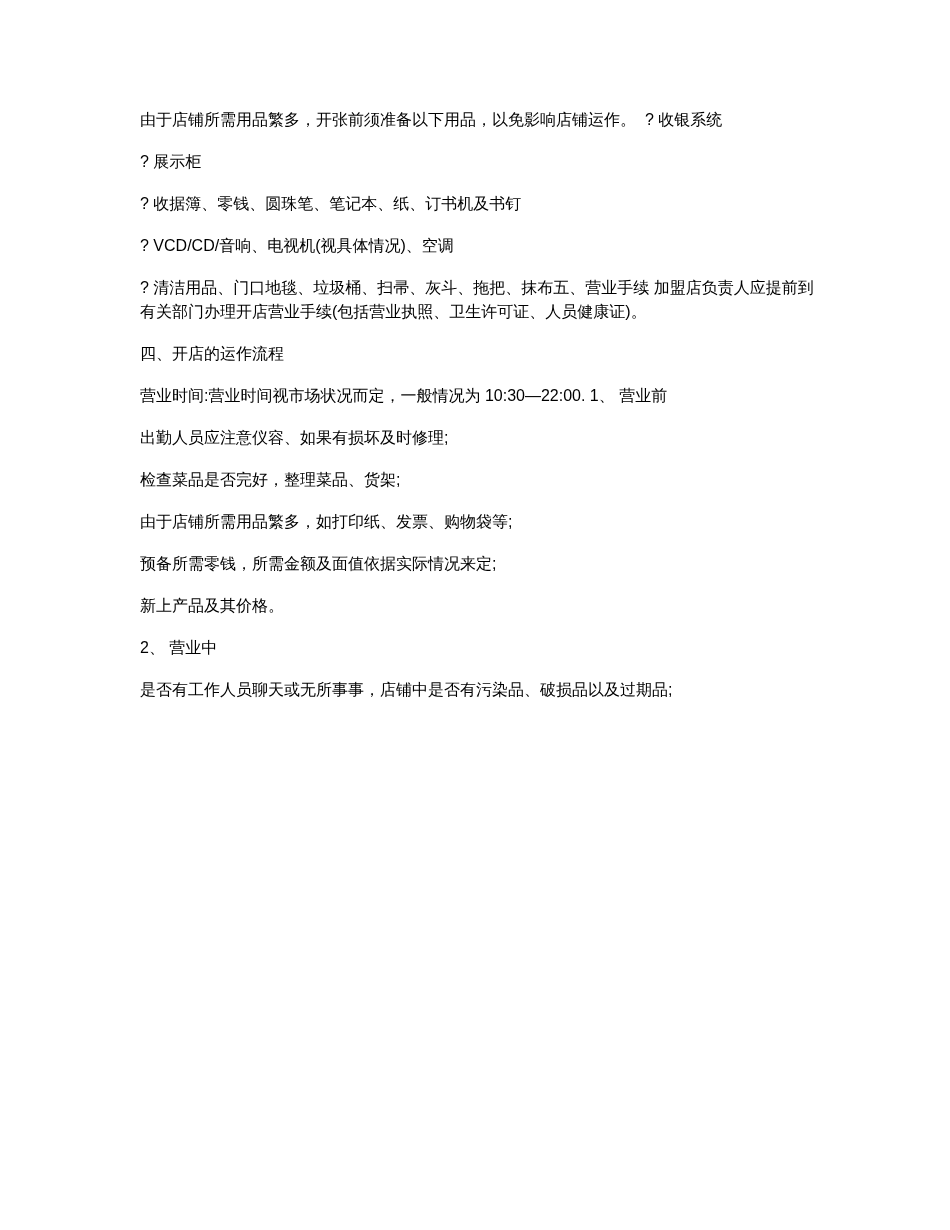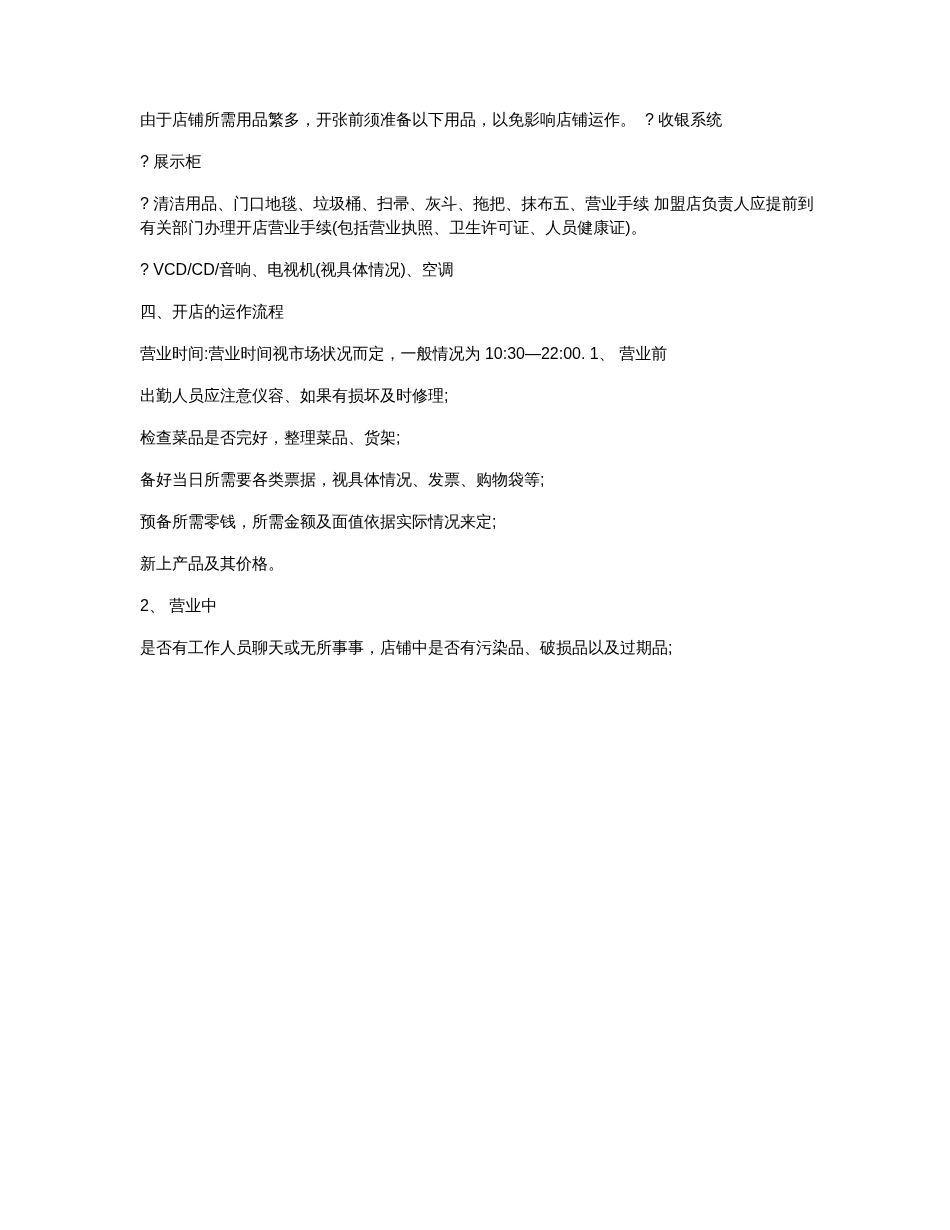--- a/index.html
+++ b/index.html
@@ -32,26 +32,27 @@
     text-align: left;
   }
 </style>
 </head>
 <body>
 
 <div class="page">
   <div class="doc-body">
     <p>由于店铺所需用品繁多，开张前须准备以下用品，以免影响店铺运作。  ? 收银系统</p>
     <p>? 展示柜</p>
+    <p>? 收据簿、零钱、圆珠笔、笔记本、纸、订书机及书钉</p>
+    <p>? VCD/CD/音响、电视机(视具体情况)、空调</p>
     <p>? 清洁用品、门口地毯、垃圾桶、扫帚、灰斗、拖把、抹布五、营业手续 加盟店负责人应提前到
 有关部门办理开店营业手续(包括营业执照、卫生许可证、人员健康证)。</p>
-    <p>? VCD/CD/音响、电视机(视具体情况)、空调</p>
     <p>四、开店的运作流程</p>
     <p>营业时间:营业时间视市场状况而定，一般情况为 10:30—22:00. 1、 营业前</p>
     <p>出勤人员应注意仪容、如果有损坏及时修理;</p>
     <p>检查菜品是否完好，整理菜品、货架;</p>
-    <p>备好当日所需要各类票据，视具体情况、发票、购物袋等;</p>
+    <p>由于店铺所需用品繁多，如打印纸、发票、购物袋等;</p>
     <p>预备所需零钱，所需金额及面值依据实际情况来定;</p>
     <p>新上产品及其价格。</p>
     <p>2、 营业中</p>
     <p>是否有工作人员聊天或无所事事，店铺中是否有污染品、破损品以及过期品;</p>
   </div>
 </div>
 
 </body></html>

